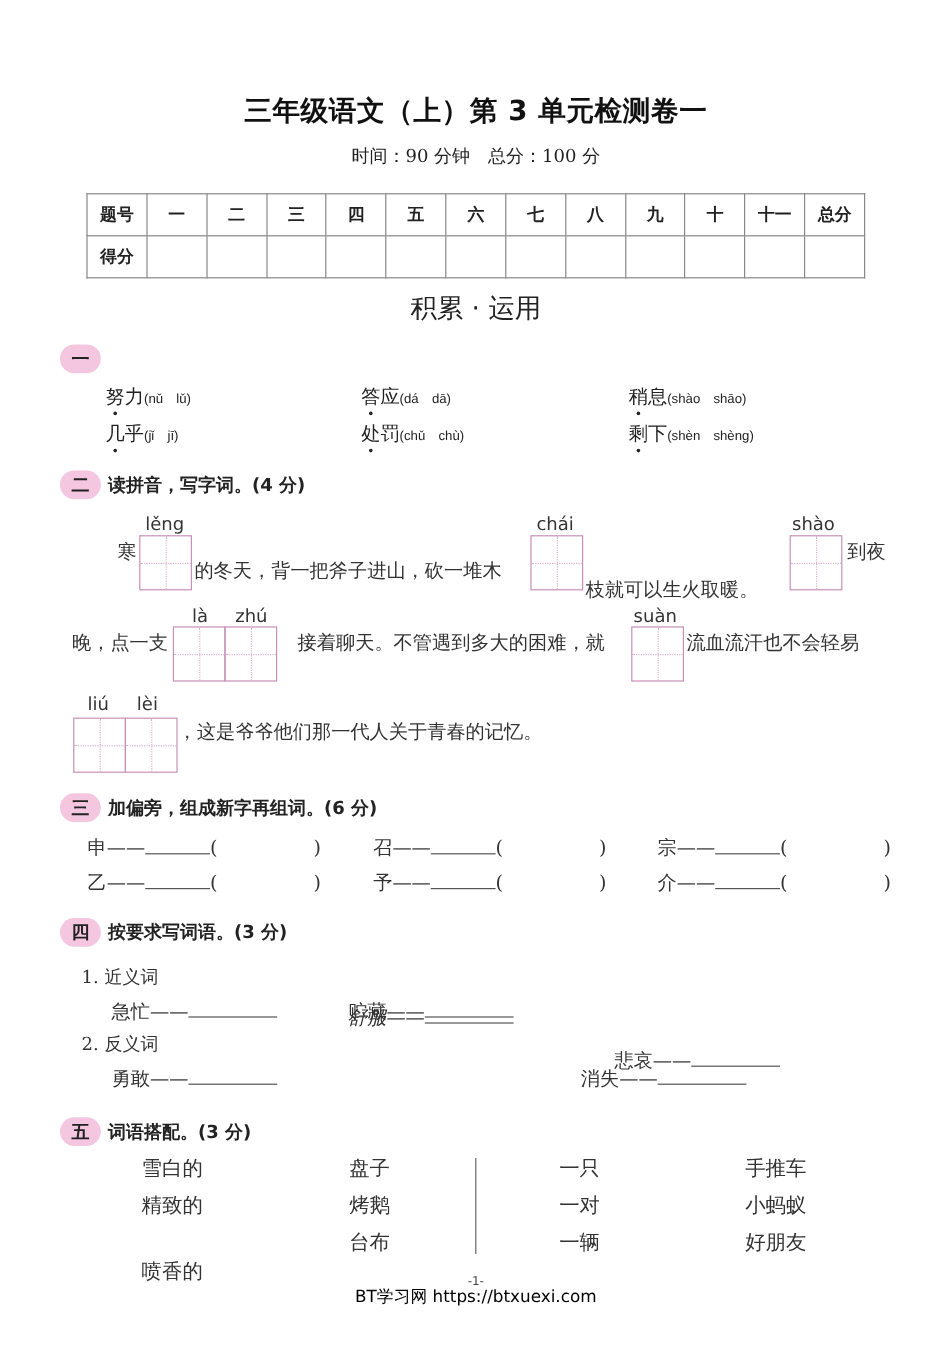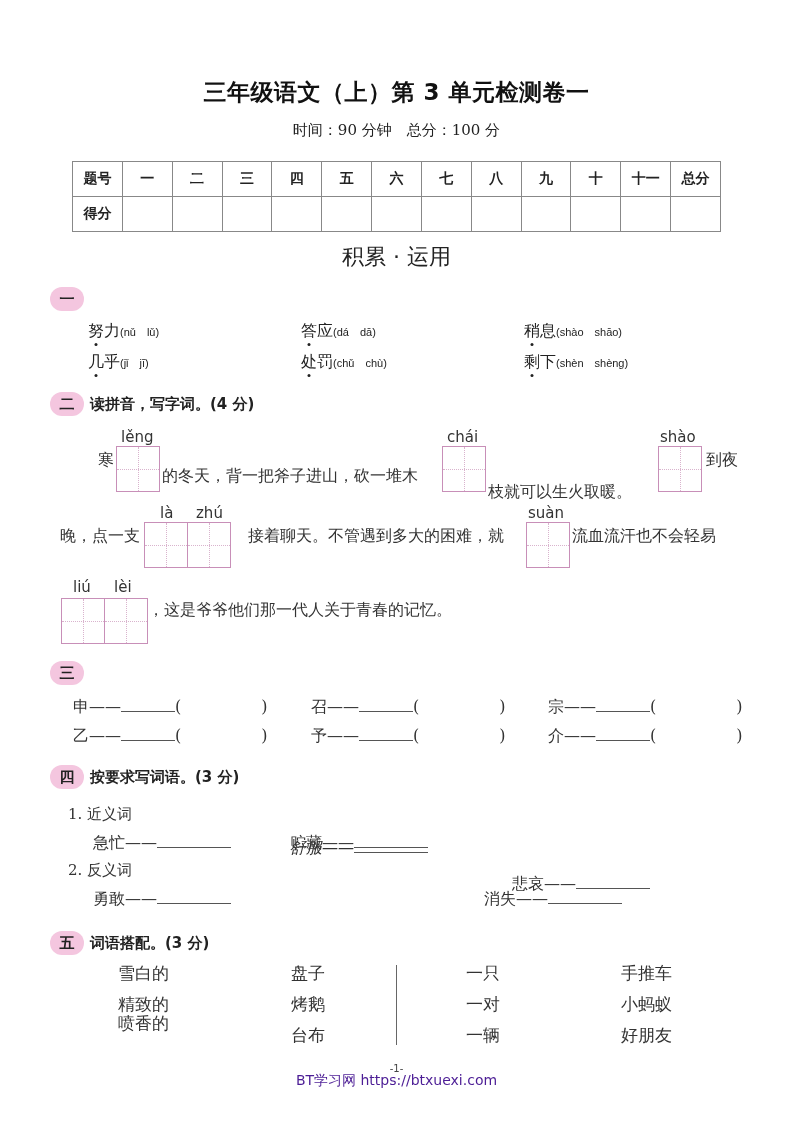--- a/index.html
+++ b/index.html
@@ -30,21 +30,21 @@
   .cell::after { content: ""; position: absolute; top: 50%; left: 0; right: 0; border-top: 1px dotted #d9b3cd; }
   .pinyin { position: absolute; font-family: "DejaVu Sans", sans-serif; font-size: 15px; color: #333; }
 
   .blank { display: inline-block; border-bottom: 1px solid #555; height: 1px; }
   .radical-row { position: absolute; font-size: 16px; color: #333; white-space: nowrap; }
 
   .match { position: absolute; font-size: 17px; color: #333; }
   .vdivider { position: absolute; left: 396px; top: 965px; width: 1px; height: 80px; background: #666; }
 
   .footer-page { left: 0; width: 793px; top: 1063px; text-align: center; font-size: 10px; color: #444; font-family: "DejaVu Sans", sans-serif; }
-  .footer-site { left: 0; width: 793px; top: 1072px; text-align: center; font-size: 14px; color: #4c1d95; font-family: "DejaVu Sans", sans-serif; }
+  .footer-site { left: 0; width: 793px; top: 1072px; text-align: center; font-size: 14px; color: #000000; font-family: "DejaVu Sans", sans-serif; }
 </style>
 </head>
 <body>
 
 <div class="abs title">三年级语文（上）第 3 单元检测卷一</div>
 <div class="abs subtitle">时间：90 分钟　总分：100 分</div>
 
 <table class="score">
   <tbody>
       <tr>
@@ -132,20 +132,21 @@
 <span class="line" style="left:572px; top:526px;">流血流汗也不会轻易</span>
 
 <span class="pinyin" style="left:73px; top:578px;">liú</span>
 <span class="pinyin" style="left:114px; top:578px;">lèi</span>
 <div class="cell" style="left:61px; top:598px;"></div>
 <div class="cell" style="left:104px; top:598px;"></div>
 <span class="line" style="left:148px; top:600px;">，这是爷爷他们那一代人关于青春的记忆。</span>
 
 <div class="abs q-head" style="left:50px; top:661px;">
   <span class="badge">三</span>
+  <span>加偏旁，组成新字再组词。(6 分)</span>
 </div>
 
 <div class="radical-row" style="left:73px; top:697px;">
   <span>申</span><span>——</span><span class="blank" style="width:54px;"></span><span>(</span><span style="display:inline-block;width:80px;"></span><span>)</span>
 </div>
 <div class="radical-row" style="left:311px; top:697px;">
   <span>召</span><span>——</span><span class="blank" style="width:54px;"></span><span>(</span><span style="display:inline-block;width:80px;"></span><span>)</span>
 </div>
 <div class="radical-row" style="left:548px; top:697px;">
   <span>宗</span><span>——</span><span class="blank" style="width:54px;"></span><span>(</span><span style="display:inline-block;width:80px;"></span><span>)</span>
@@ -173,21 +174,21 @@
 <span class="line" style="left:290px; top:838px;font-style:italic;"><span>舒服——</span><span class="blank" style="width:74px;"></span></span>
 <span class="line" style="left:484px; top:889px;"><span>消失——</span><span class="blank" style="width:74px;"></span></span>
 
 <div class="abs q-head" style="left:50px; top:931px;">
   <span class="badge">五</span>
   <span>词语搭配。(3 分)</span>
 </div>
 
 <span class="match" style="left:118px; top:962px;">雪白的</span>
 <span class="match" style="left:118px; top:993px;">精致的</span>
-<span class="match" style="left:118px; top:1012px;">喷香的</span>
+<span class="match" style="left:118px; top:1048px;">喷香的</span>
 <span class="match" style="left:291px; top:962px;">盘子</span>
 <span class="match" style="left:291px; top:993px;">烤鹅</span>
 <span class="match" style="left:291px; top:1024px;">台布</span>
 <div class="vdivider"></div>
 <span class="match" style="left:466px; top:962px;">一只</span>
 <span class="match" style="left:466px; top:993px;">一对</span>
 <span class="match" style="left:466px; top:1024px;">一辆</span>
 <span class="match" style="left:621px; top:962px;">手推车</span>
 <span class="match" style="left:621px; top:993px;">小蚂蚁</span>
 <span class="match" style="left:621px; top:1024px;">好朋友</span>

